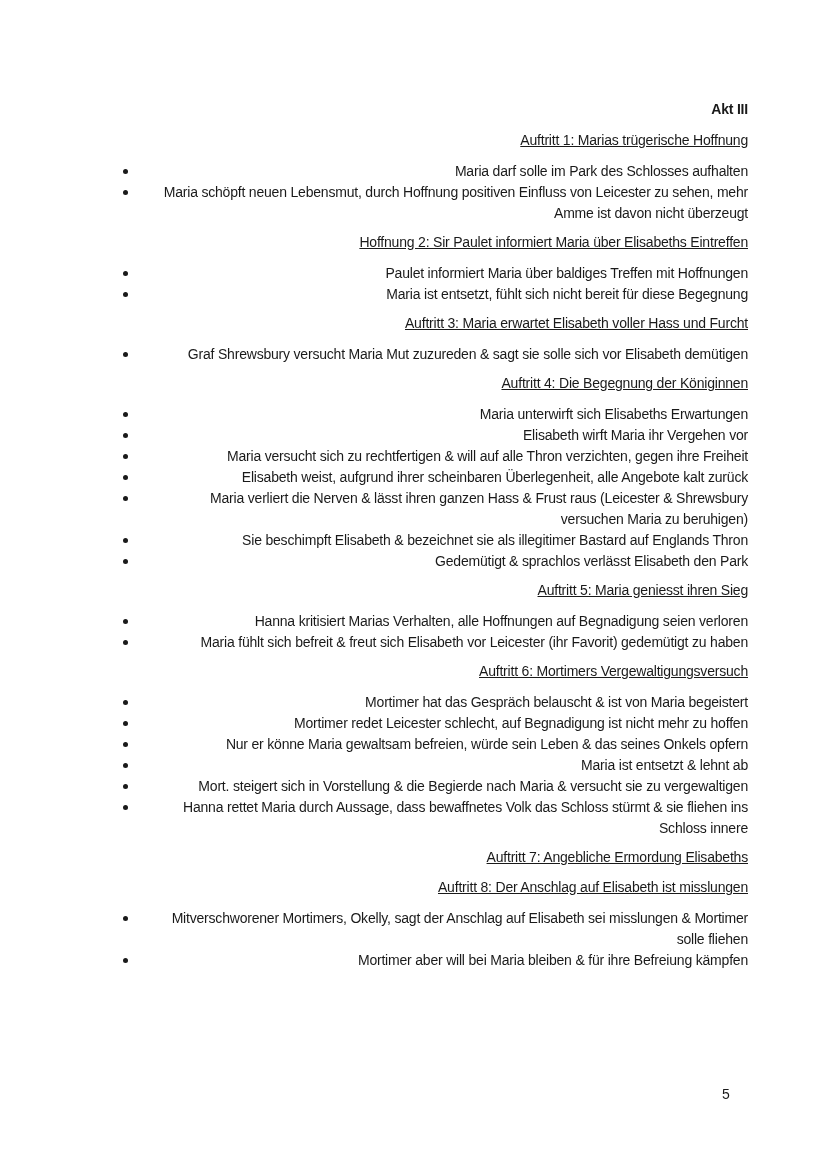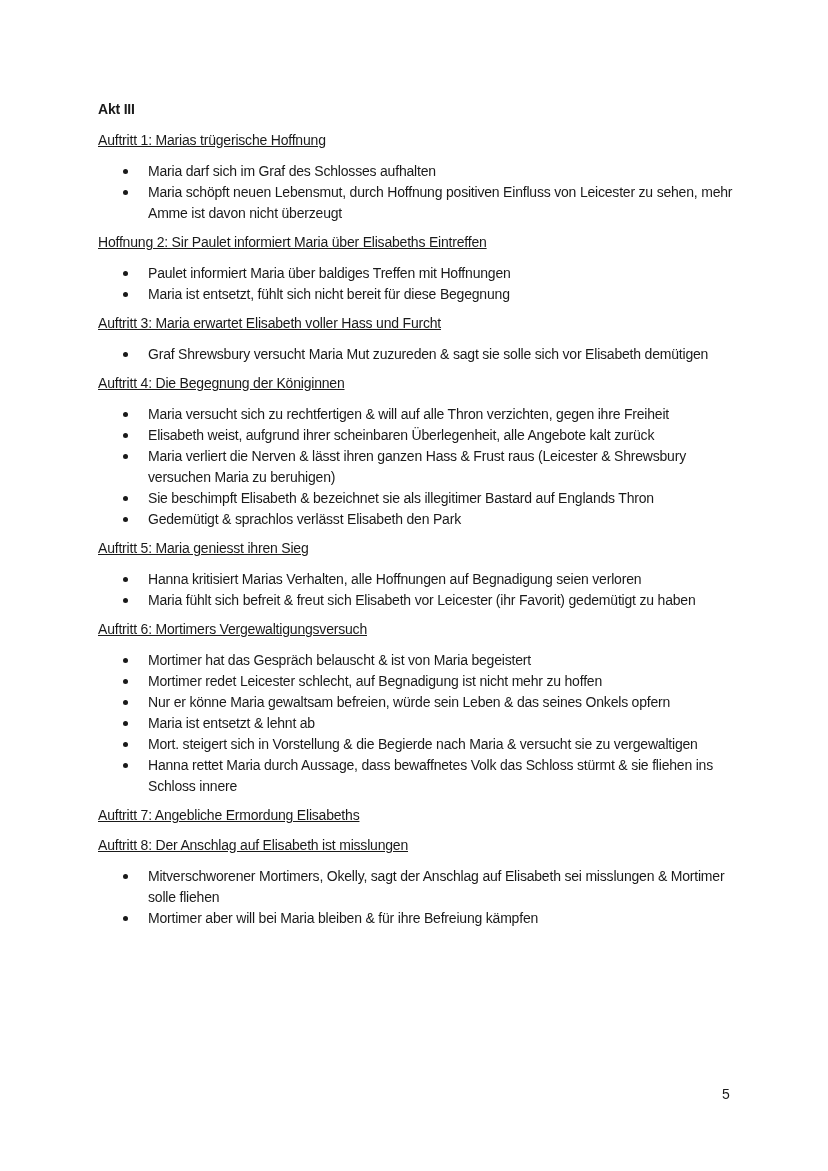--- a/index.html
+++ b/index.html
@@ -11,20 +11,21 @@
       color: #1a1a1a;
       overflow: hidden;
     }
     .page {
       position: absolute;
       left: 98px;
       top: 100px;
       width: 650px;
       font-size: 14px;
       letter-spacing: -0.2px;
+      text-align: right;
     }
     .act-title {
       font-weight: bold;
       font-size: 14px;
       margin: 0 0 13px 0;
       line-height: 18px;
     }
     .scene-title {
       text-decoration: underline;
       margin: 0 0 12px 0;
@@ -58,37 +59,39 @@
     }
   </style>
 </head>
 <body>
 
 <div class="page">
   <div class="act-title">Akt III</div>
 
   <div class="scene-title">Auftritt 1: Marias trügerische Hoffnung</div>
   <ul class="bullets">
-    <li>Maria darf sich im Graf des Schlosses aufhalten</li>
+    <li>Maria darf solle im Park des Schlosses aufhalten</li>
     <li>Maria schöpft neuen Lebensmut, durch Hoffnung positiven Einfluss von Leicester zu sehen, mehr Amme ist davon nicht überzeugt</li>
   </ul>
 
   <div class="scene-title">Hoffnung 2: Sir Paulet informiert Maria über Elisabeths Eintreffen</div>
   <ul class="bullets">
     <li>Paulet informiert Maria über baldiges Treffen mit Hoffnungen</li>
     <li>Maria ist entsetzt, fühlt sich nicht bereit für diese Begegnung</li>
   </ul>
 
   <div class="scene-title">Auftritt 3: Maria erwartet Elisabeth voller Hass und Furcht</div>
   <ul class="bullets">
     <li>Graf Shrewsbury versucht Maria Mut zuzureden &amp; sagt sie solle sich vor Elisabeth demütigen</li>
   </ul>
 
   <div class="scene-title">Auftritt 4: Die Begegnung der Königinnen</div>
   <ul class="bullets">
+    <li>Maria unterwirft sich Elisabeths Erwartungen</li>
+    <li>Elisabeth wirft Maria ihr Vergehen vor</li>
     <li>Maria versucht sich zu rechtfertigen &amp; will auf alle Thron verzichten, gegen ihre Freiheit</li>
     <li>Elisabeth weist, aufgrund ihrer scheinbaren Überlegenheit, alle Angebote kalt zurück</li>
     <li>Maria verliert die Nerven &amp; lässt ihren ganzen Hass &amp; Frust raus (Leicester &amp; Shrewsbury versuchen Maria zu beruhigen)</li>
     <li>Sie beschimpft Elisabeth &amp; bezeichnet sie als illegitimer Bastard auf Englands Thron</li>
     <li>Gedemütigt &amp; sprachlos verlässt Elisabeth den Park</li>
   </ul>
 
   <div class="scene-title">Auftritt 5: Maria geniesst ihren Sieg</div>
   <ul class="bullets">
     <li>Hanna kritisiert Marias Verhalten, alle Hoffnungen auf Begnadigung seien verloren</li>

